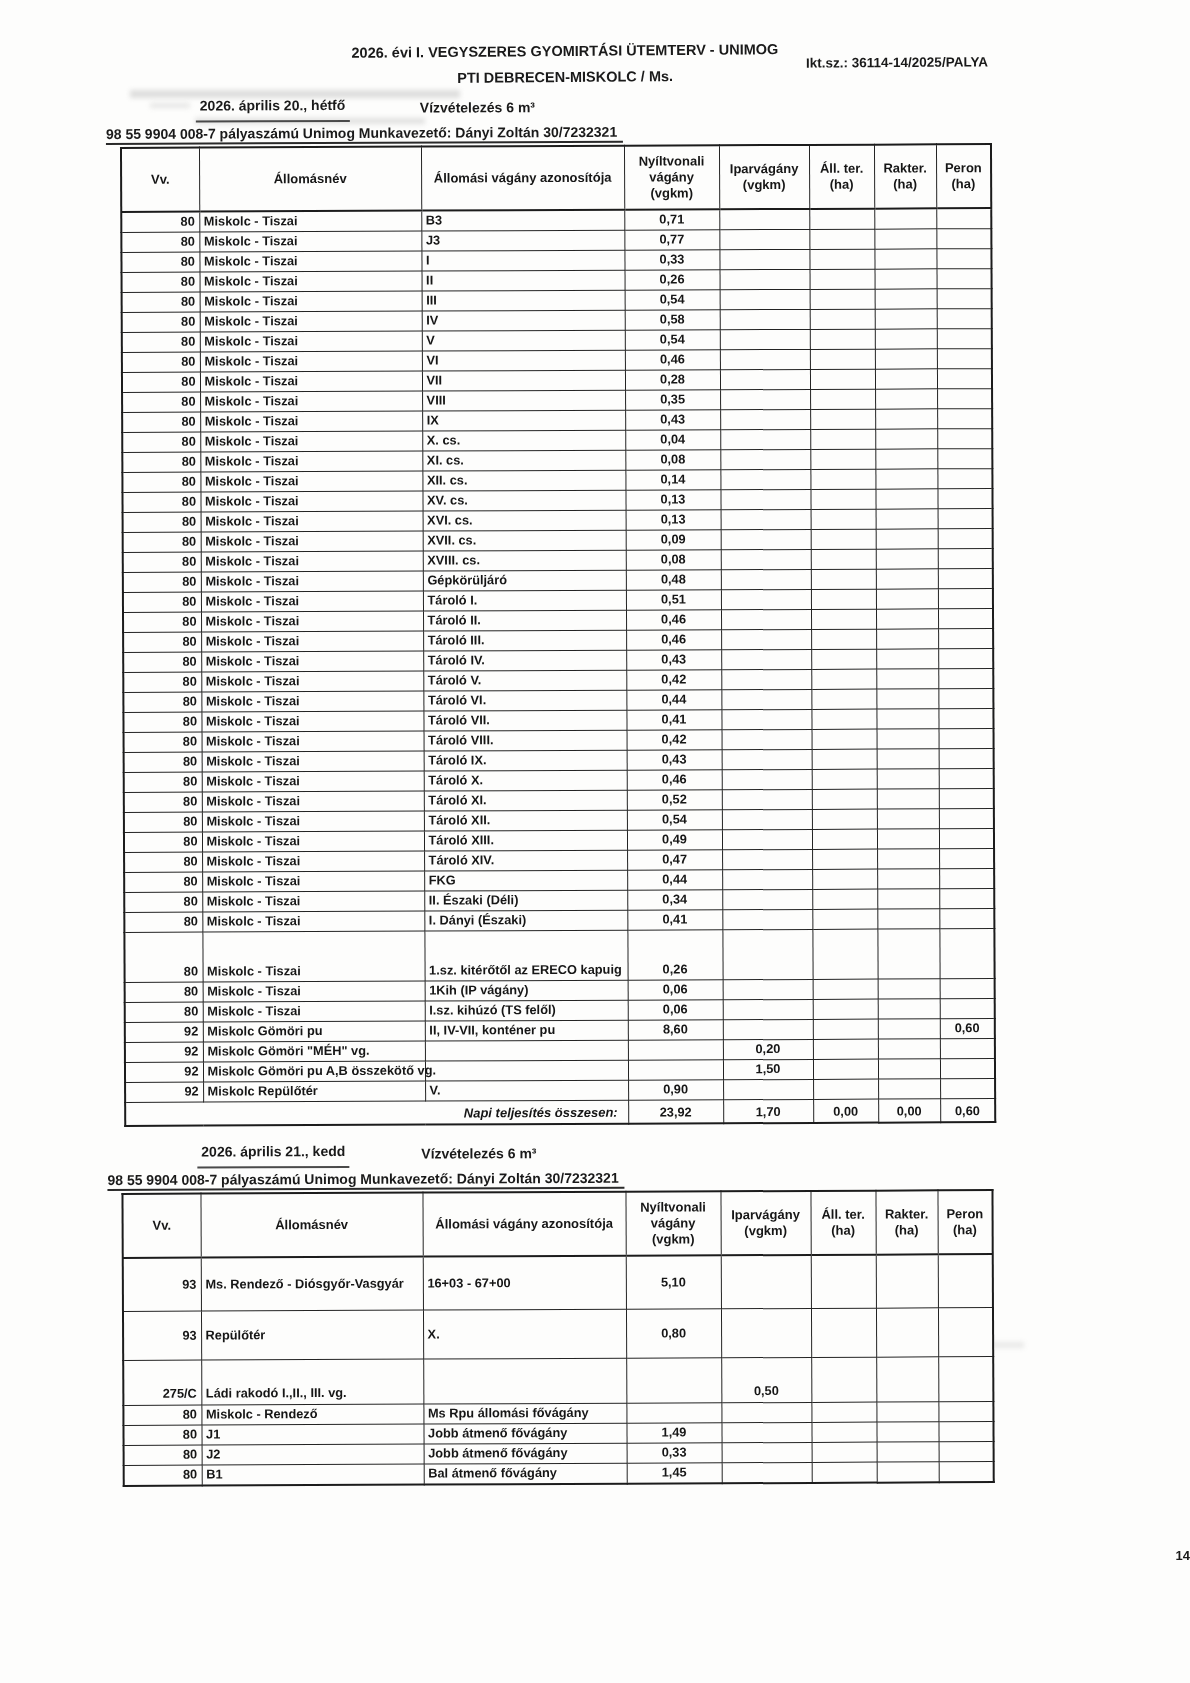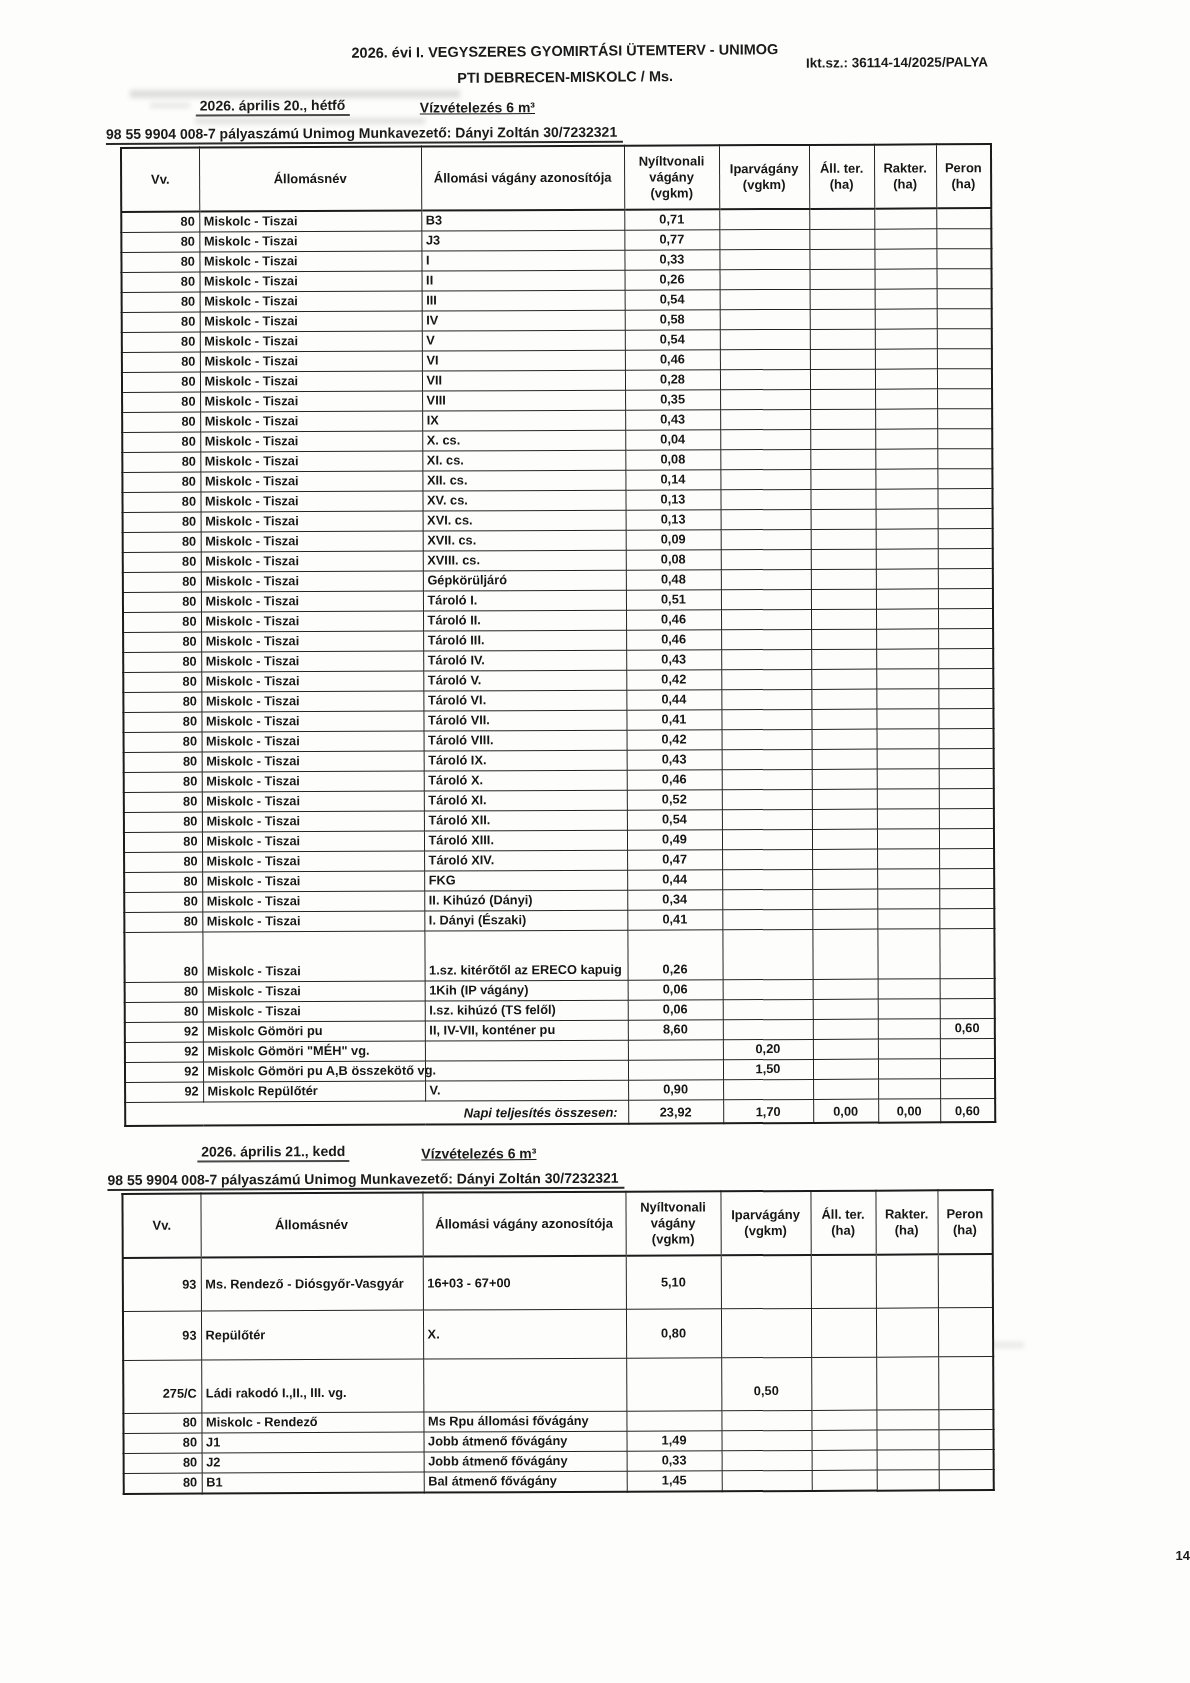--- a/index.html
+++ b/index.html
@@ -19,22 +19,22 @@
   .title-block .l2{margin-top:11px;}
   .doc-number{
     position:absolute;top:55px;left:806px;font-size:13.5px;font-weight:700;
     transform:rotate(-0.4deg);
   }
   
   .section{position:absolute;left:122px;width:880px;transform:rotate(-0.25deg);}
   #sec1{top:96px;}
   #sec2{top:1142px;}
   .day-line{position:relative;height:24px;font-size:14px;font-weight:700;}
-  .day-date{position:absolute;left:76px;top:0;border-bottom:2px solid #4a4a4a;padding:0 4px 1px 4px;}
-  .water-note{position:absolute;left:300px;top:3px;text-decoration:underline;}
+  .day-date{position:absolute;left:76px;top:0;border-bottom:2px solid #4a4a4a;padding:0 4px 7px 4px;}
+  .water-note{position:absolute;left:300px;top:3px;}
   .crew-line{
     font-size:14px;font-weight:700;margin:4px 0 2px -14px;
     border-bottom:2px solid #2a2a2a;display:inline-block;padding:0 6px 1px 0;
   }
   
   table{
     border-collapse:collapse;table-layout:fixed;width:870px;
     font-size:12.8px;font-weight:700;color:#161616;background:#fdfdfc;
   }
   th,td{border:1.6px solid #242424;padding:0 4px;white-space:nowrap;}
@@ -45,21 +45,21 @@
   }
   tbody td{height:19px;line-height:1;}
   td.c0{text-align:right;}
   td.c1,td.c2{text-align:left;overflow:visible;}
   td.c3,td.c4,td.c5,td.c6,td.c7{text-align:center;}
   col.w0{width:78px;}col.w1{width:222px;}col.w2{width:203px;}col.w3{width:95px;}
   col.w4{width:90px;}col.w5{width:65px;}col.w6{width:62px;}col.w7{width:55px;}
   #table1 tbody tr:nth-child(37) td{height:46px;vertical-align:bottom;padding-bottom:3px;}
   #table2 tbody tr:nth-child(1) td{height:52px;}
   #table2 tbody tr:nth-child(2) td{height:48px;}
-  #table2 tbody tr:nth-child(3) td{height:40px;vertical-align:bottom;padding-bottom:12px;}
+  #table2 tbody tr:nth-child(3) td{height:40px;vertical-align:bottom;padding-bottom:4px;}
   tfoot td{height:22px;}
   .total-label{text-align:right;font-style:italic;padding-right:10px;font-size:13px;}
   
   .page-number{position:absolute;top:1548px;left:0;width:1190px;text-align:right;
     font-size:13px;font-weight:700;}
   
   .smudge{position:absolute;background:#8d8d8d;filter:blur(2.5px);pointer-events:none;}
   .sm1{left:130px;top:90px;width:330px;height:8px;opacity:.28;}
   .sm2{left:195px;top:118px;width:230px;height:6px;opacity:.25;}
   .sm3{left:150px;top:103px;width:40px;height:5px;opacity:.2;}
@@ -453,21 +453,21 @@
             <td class="c2">FKG</td>
             <td class="c3">0,44</td>
             <td class="c4"></td>
             <td class="c5"></td>
             <td class="c6"></td>
             <td class="c7"></td>
           </tr>
           <tr>
             <td class="c0">80</td>
             <td class="c1">Miskolc - Tiszai</td>
-            <td class="c2">II. Kihúzó (Dányi)</td>
+            <td class="c2">II. Északi (Déli)</td>
             <td class="c3">0,34</td>
             <td class="c4"></td>
             <td class="c5"></td>
             <td class="c6"></td>
             <td class="c7"></td>
           </tr>
           <tr>
             <td class="c0">80</td>
             <td class="c1">Miskolc - Tiszai</td>
             <td class="c2">I. Dányi (Északi)</td>

